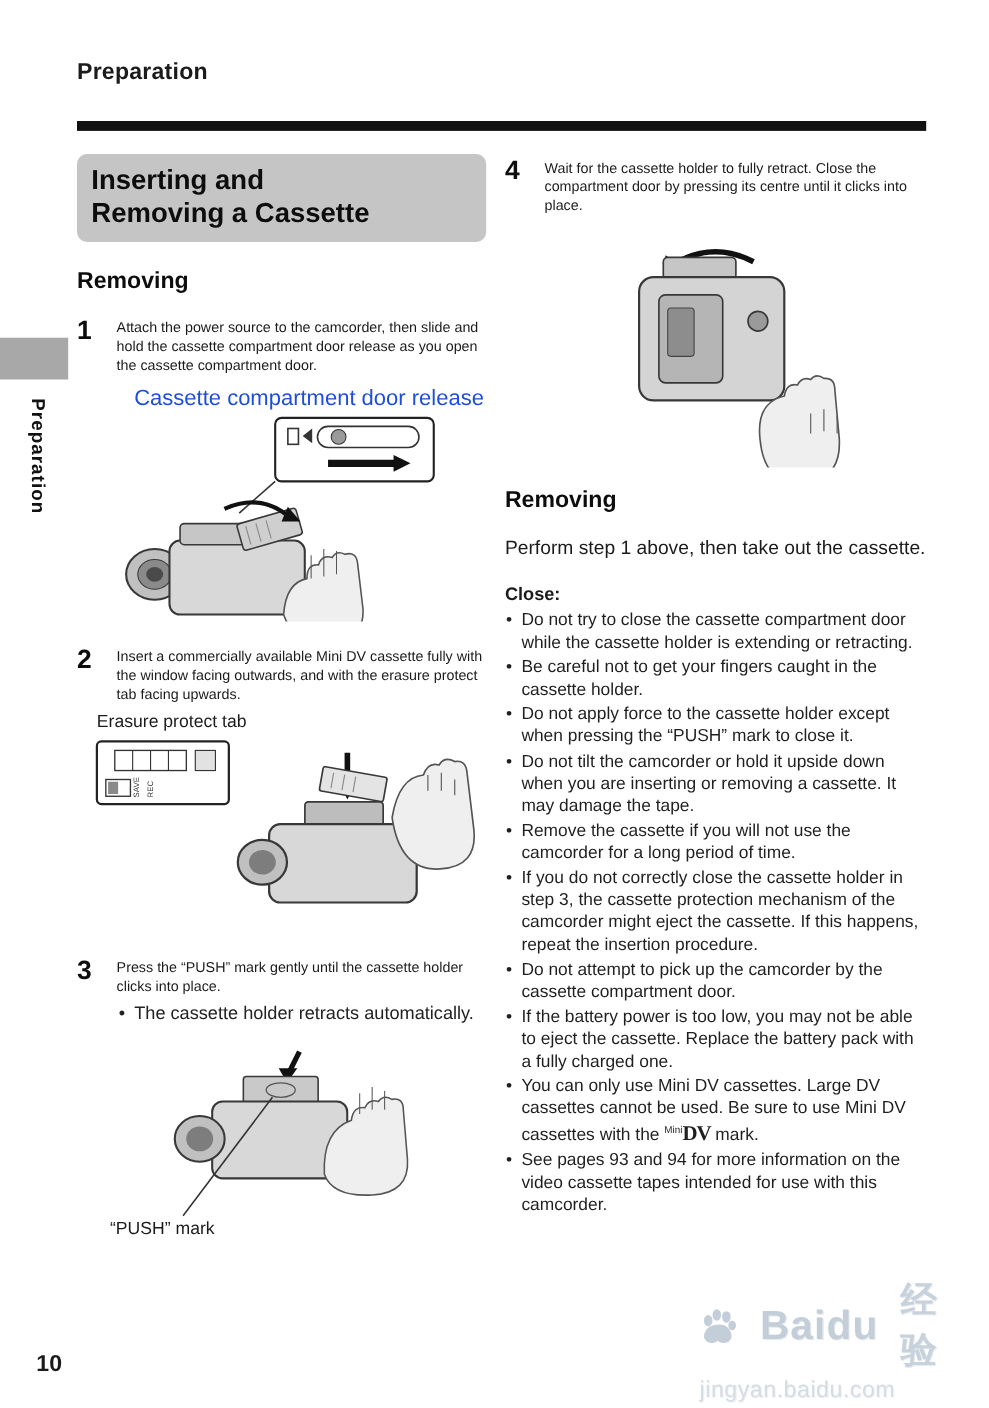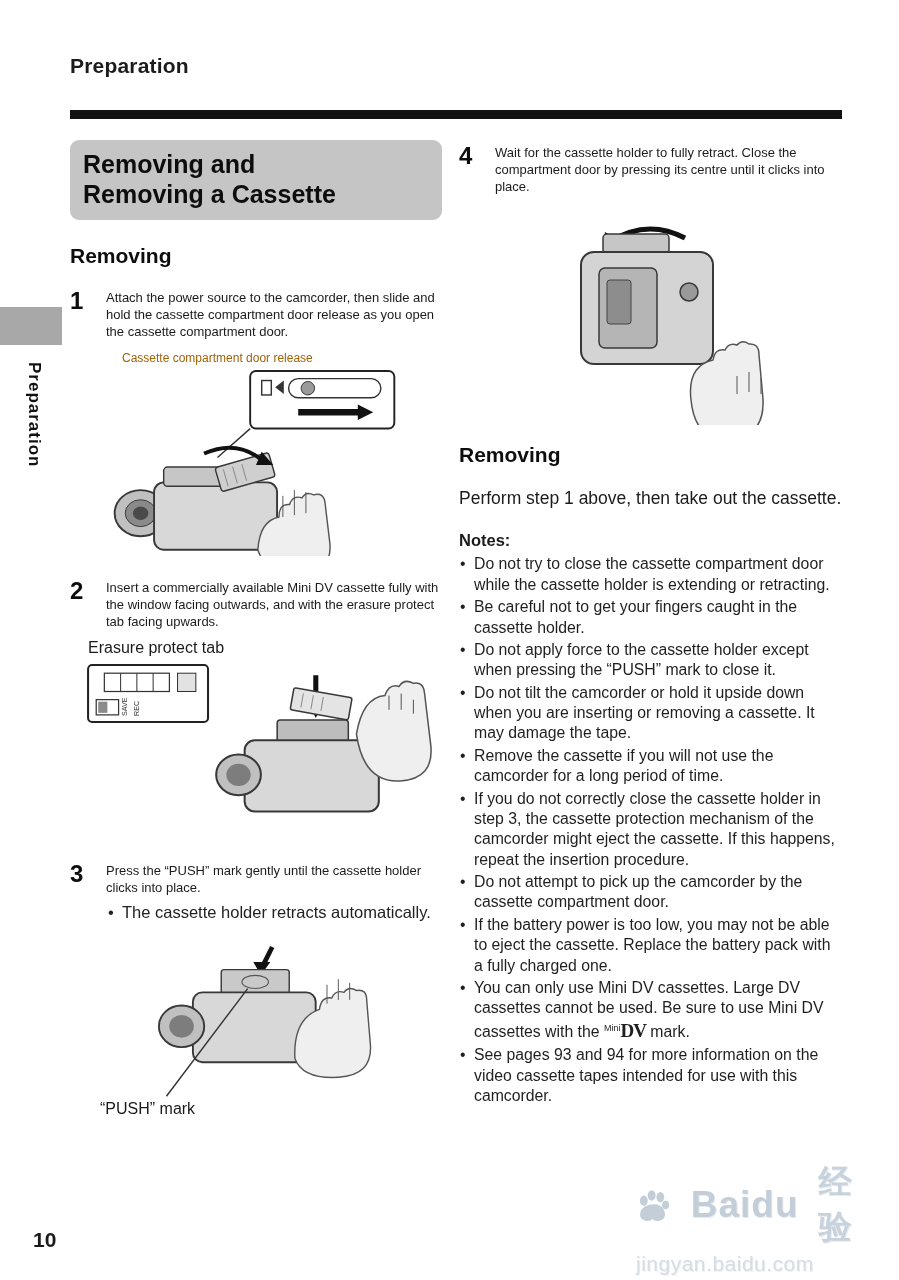--- a/index.html
+++ b/index.html
@@ -29,21 +29,21 @@
 
   .step{display:flex;margin-bottom:18px;}
   .step-num{width:36px;flex:0 0 36px;font-size:24px;font-weight:bold;line-height:1.05;color:#0d0d0d;}
   .step-body{flex:1;min-width:0;}
   .step-text{margin:2px 0 6px 0;font-size:13px;line-height:1.3;}
   .step-bullets{margin:2px 0 6px 0;padding:0;list-style:none;}
   .step-bullets li{
     position:relative;padding-left:16px;font-size:16.5px;line-height:1.28;color:#222;margin-bottom:2px;
   }
   .step-bullets li::before{content:"\2022";position:absolute;left:2px;top:0;}
-  .fig-caption{font-size:12px;margin:10px 0 2px 16px;color:#a16207;}
+  .fig-caption{font-size:20px;margin:10px 0 2px 16px;color:#1d4ed8;}
   .fig{display:block;}
   .fig-step1{width:346px;margin:4px 0 4px auto;}
   .fig-step2{width:366px;margin:4px 0 4px -22px;}
   .fig-step3{width:340px;margin:4px 0 0 auto;}
   .fig-step4{width:300px;margin:8px 0 18px 46px;}
   .tab-label{font-size:16px;margin:8px 0 2px -18px;}
   .push-caption{font-size:16px;margin:-4px 0 0 -6px;}
 
   .removing-intro{font-size:17.5px;line-height:1.3;margin:0 0 22px 0;}
   .notes-label{font-size:16.5px;font-weight:bold;margin:0 0 4px 0;}
@@ -73,21 +73,21 @@
 
 <div class="page-header">Preparation</div>
 <div class="top-rule"></div>
 <div class="side-tab"></div>
 <div class="side-label">Preparation</div>
 <div class="page-number">10</div>
 
 <div class="col-left">
 
   <div class="title-box">
-    <div>Removing and</div>
+    <div>Inserting and</div>
     <div>Removing a Cassette</div>
   </div>
 
   <h2 class="subhead">Removing</h2>
 
   <div class="step">
     <div class="step-num">1</div>
     <div class="step-body">
       <p class="step-text">Attach the power source to the camcorder, then slide and hold the cassette compartment door release as you open the cassette compartment door.</p>
       <p class="fig-caption">Cassette compartment door release</p>
@@ -210,21 +210,21 @@
       <rect x="38" y="54" width="24" height="44" rx="3" fill="#8d8d8d" stroke="#444" stroke-width="1"></rect>
       <circle cx="120" cy="66" r="9" fill="#9a9a9a" stroke="#383838" stroke-width="1.5"></circle>
       <path d="M104 134 q-4 -34 22 -40 q2 -12 12 -10 q4 -8 12 -5 q5 -6 12 -1 q10 -1 10 11 l4 44 q2 38 -34 40 q-34 2 -38 -39 z" transform="translate(18,40)" fill="#efefef" stroke="#555" stroke-width="1.5"></path>
       <path d="M150 128 v-18 M162 126 v-20 M174 128 v-16" transform="translate(18,40)" stroke="#555" stroke-width="1" fill="none"></path>
     </g>
   </svg>
 
   <h2 class="subhead">Removing</h2>
   <p class="removing-intro">Perform step 1 above, then take out the cassette.</p>
 
-  <p class="notes-label">Notes:</p>
+  <p class="notes-label">Close:</p>
   <ul class="notes">
     <li><span>Do not try to close the cassette compartment door while the cassette holder is extending or retracting.</span></li>
     <li><span>Be careful not to get your fingers caught in the cassette holder.</span></li>
     <li><span>Do not apply force to the cassette holder except when pressing the “PUSH” mark to close it.</span></li>
     <li><span>Do not tilt the camcorder or hold it upside down when you are inserting or removing a cassette. It may damage the tape.</span></li>
     <li><span>Remove the cassette if you will not use the camcorder for a long period of time.</span></li>
     <li><span>If you do not correctly close the cassette holder in step 3, the cassette protection mechanism of the camcorder might eject the cassette. If this happens, repeat the insertion procedure.</span></li>
     <li><span>Do not attempt to pick up the camcorder by the cassette compartment door.</span></li>
     <li><span>If the battery power is too low, you may not be able to eject the cassette. Replace the battery pack with a fully charged one.</span></li>
     <li>

